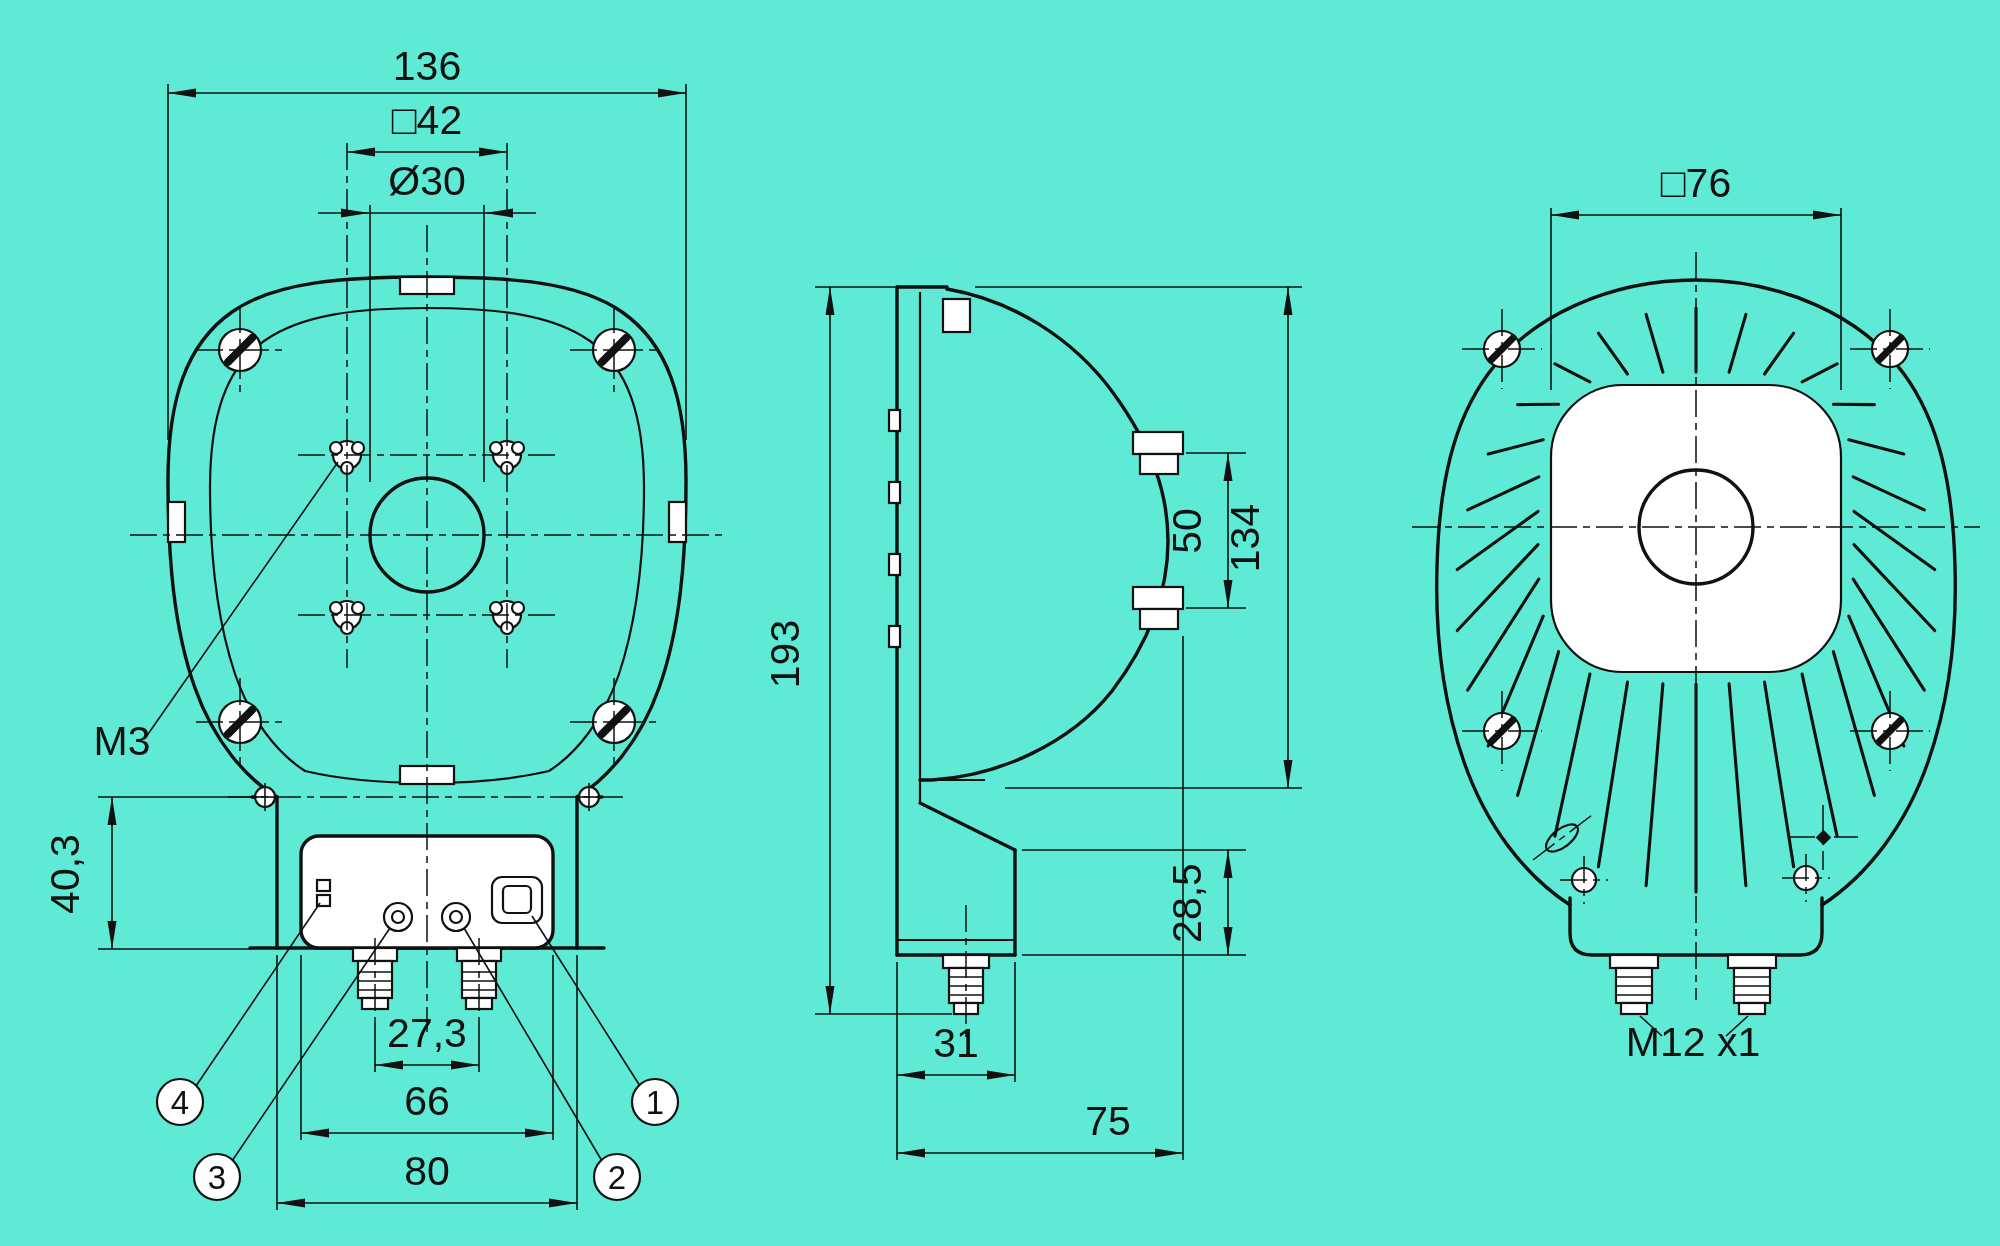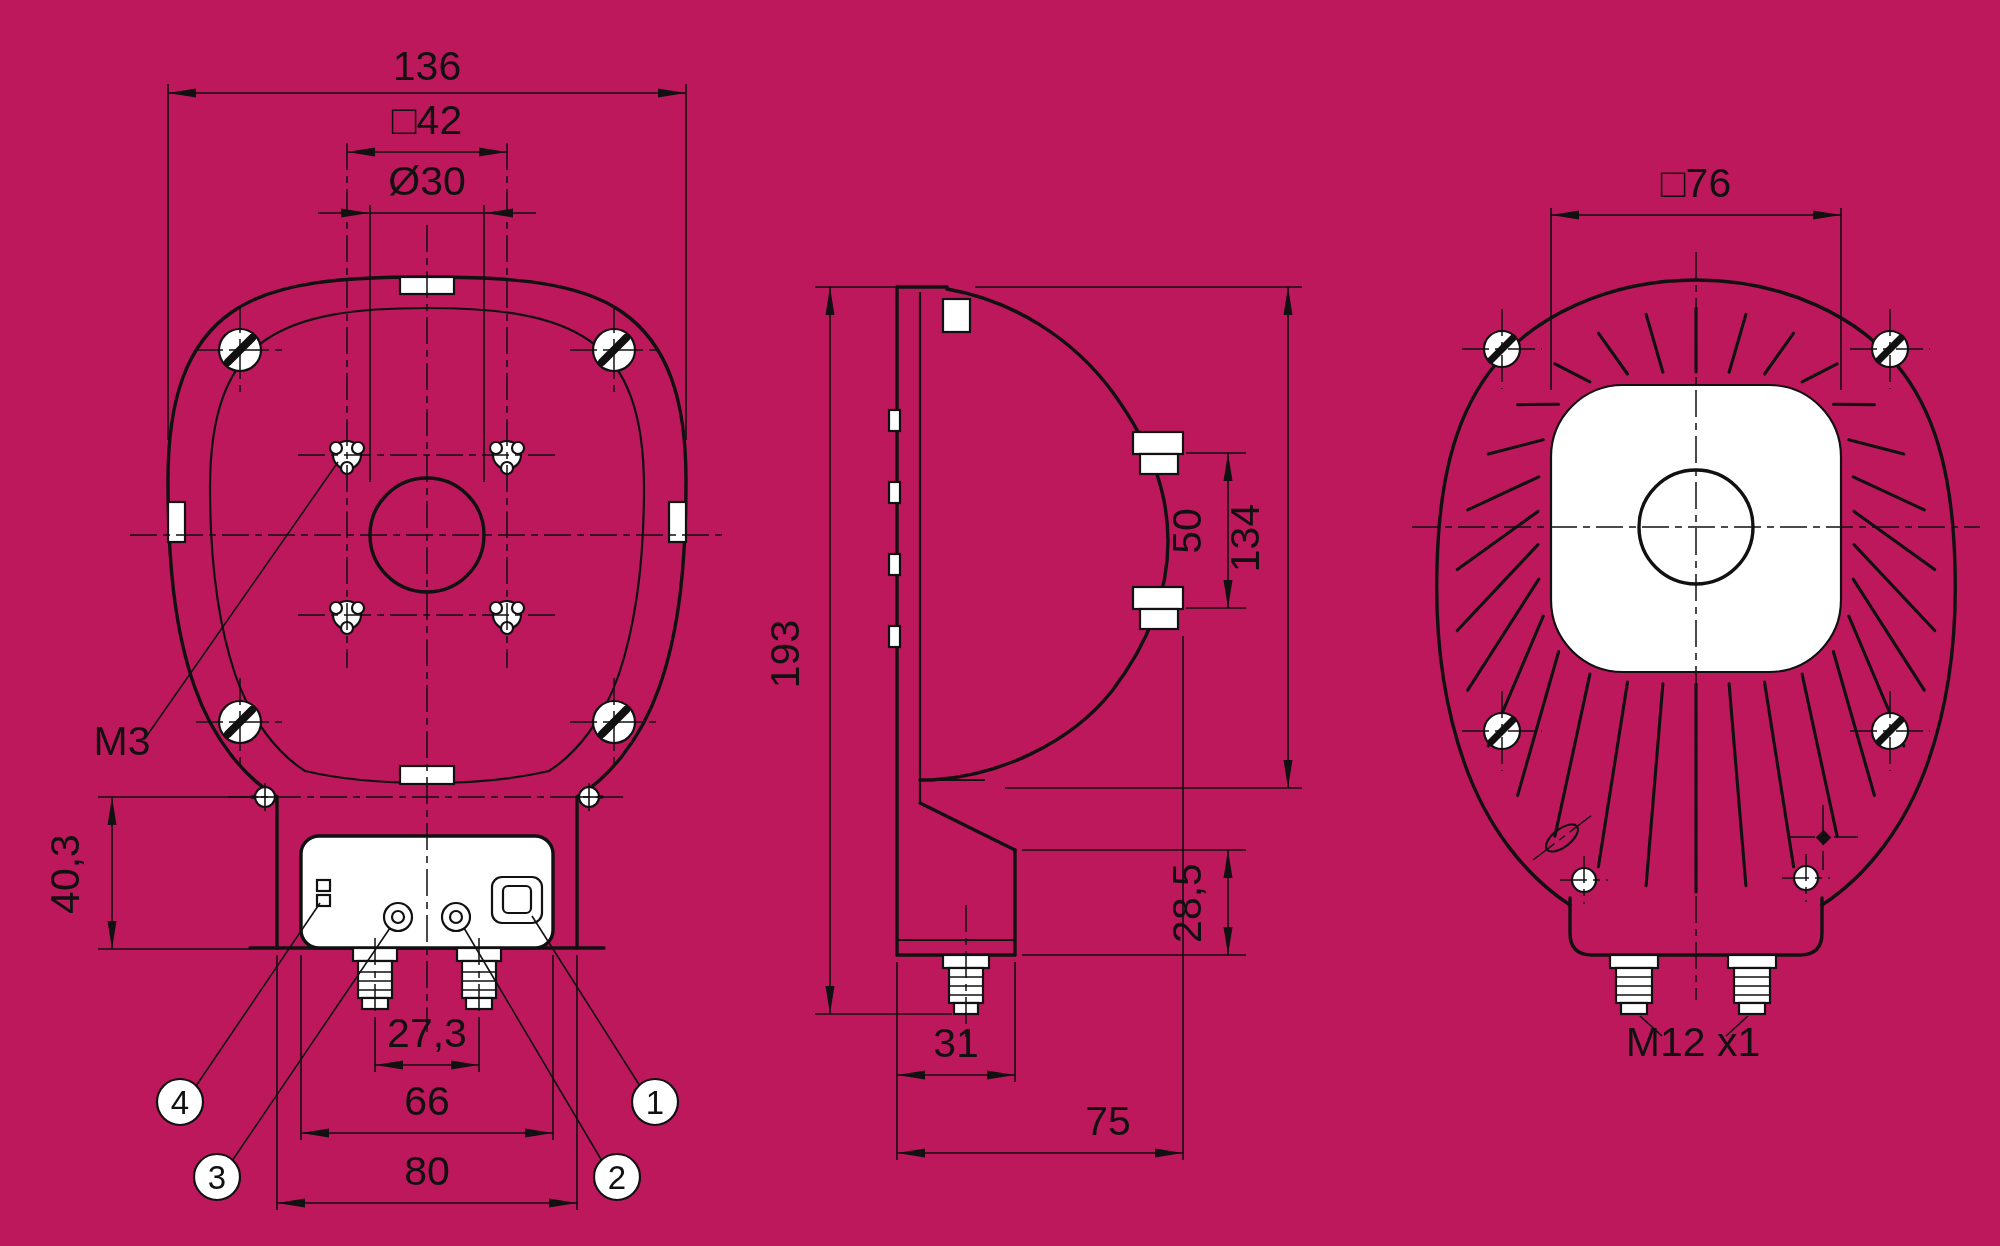--- a/index.html
+++ b/index.html
@@ -1,16 +1,16 @@
 <!DOCTYPE html>
 <html><head>
 <meta charset="utf-8">
 <style>
   html,body{margin:0;padding:0;background:#ffffff}
-  .stage{width:2000px;height:1246px;background:#be185d;position:relative;overflow:hidden}
+  .stage{width:2000px;height:1246px;background:#5eead4;position:relative;overflow:hidden}
   svg{display:block}
   .o {stroke:#111;stroke-width:3.4;fill:none;stroke-linecap:round;stroke-linejoin:round}
   .ow{stroke:#111;stroke-width:3.4;fill:#fff;stroke-linejoin:round}
   .m {stroke:#111;stroke-width:2.2;fill:none}
   .mw{stroke:#111;stroke-width:2.2;fill:#fff}
   .d {stroke:#111;stroke-width:1.6;fill:none}
   .cl{stroke:#111;stroke-width:1.5;fill:none;stroke-dasharray:27 6 7 6}
   .slot{stroke:#111;stroke-width:8;stroke-linecap:round}
   .slot2{stroke:#111;stroke-width:7;stroke-linecap:round}
   #fins line{stroke:#111;stroke-width:3.1;stroke-linecap:round}

